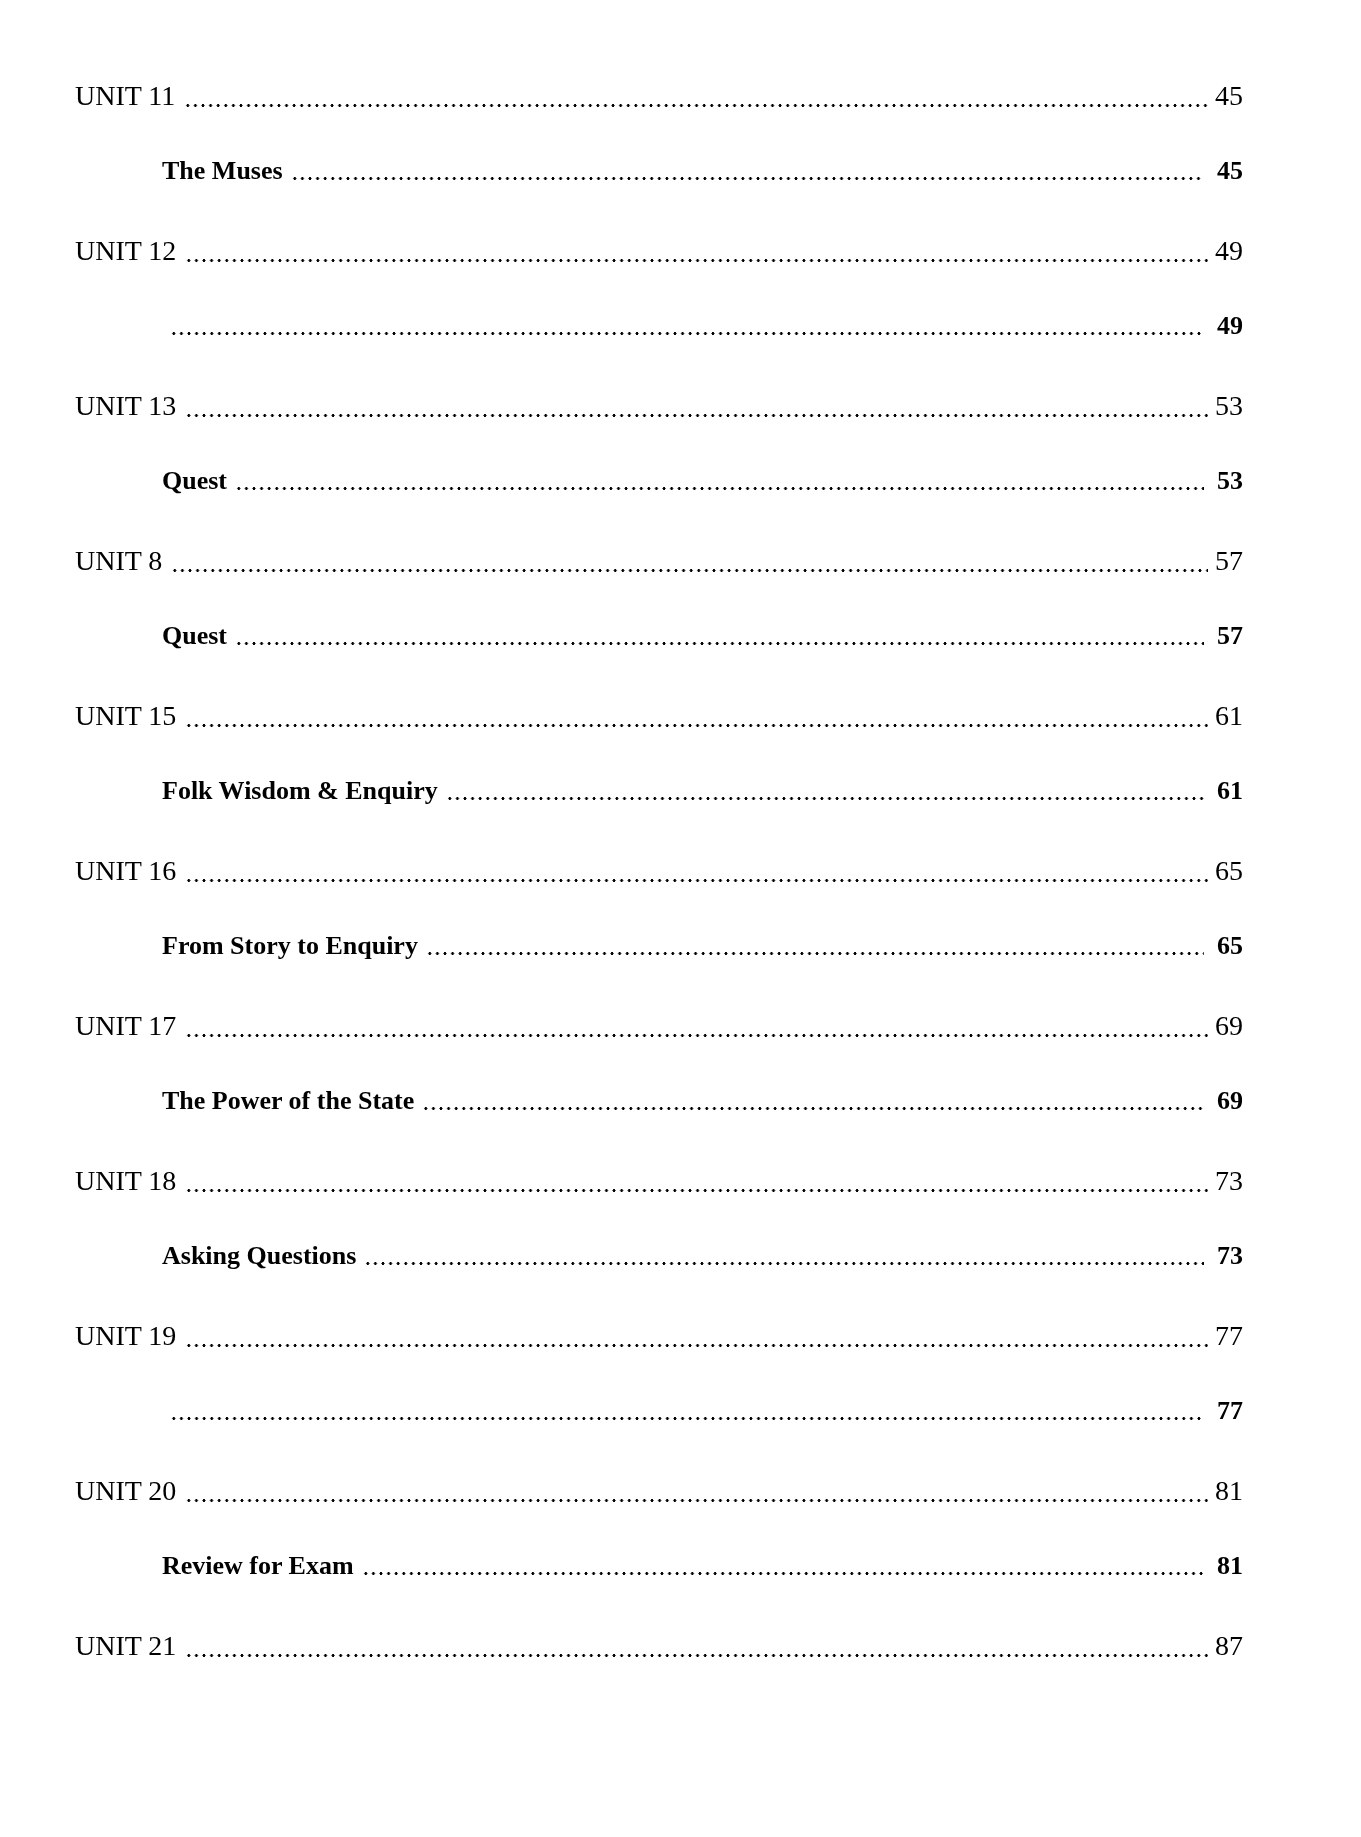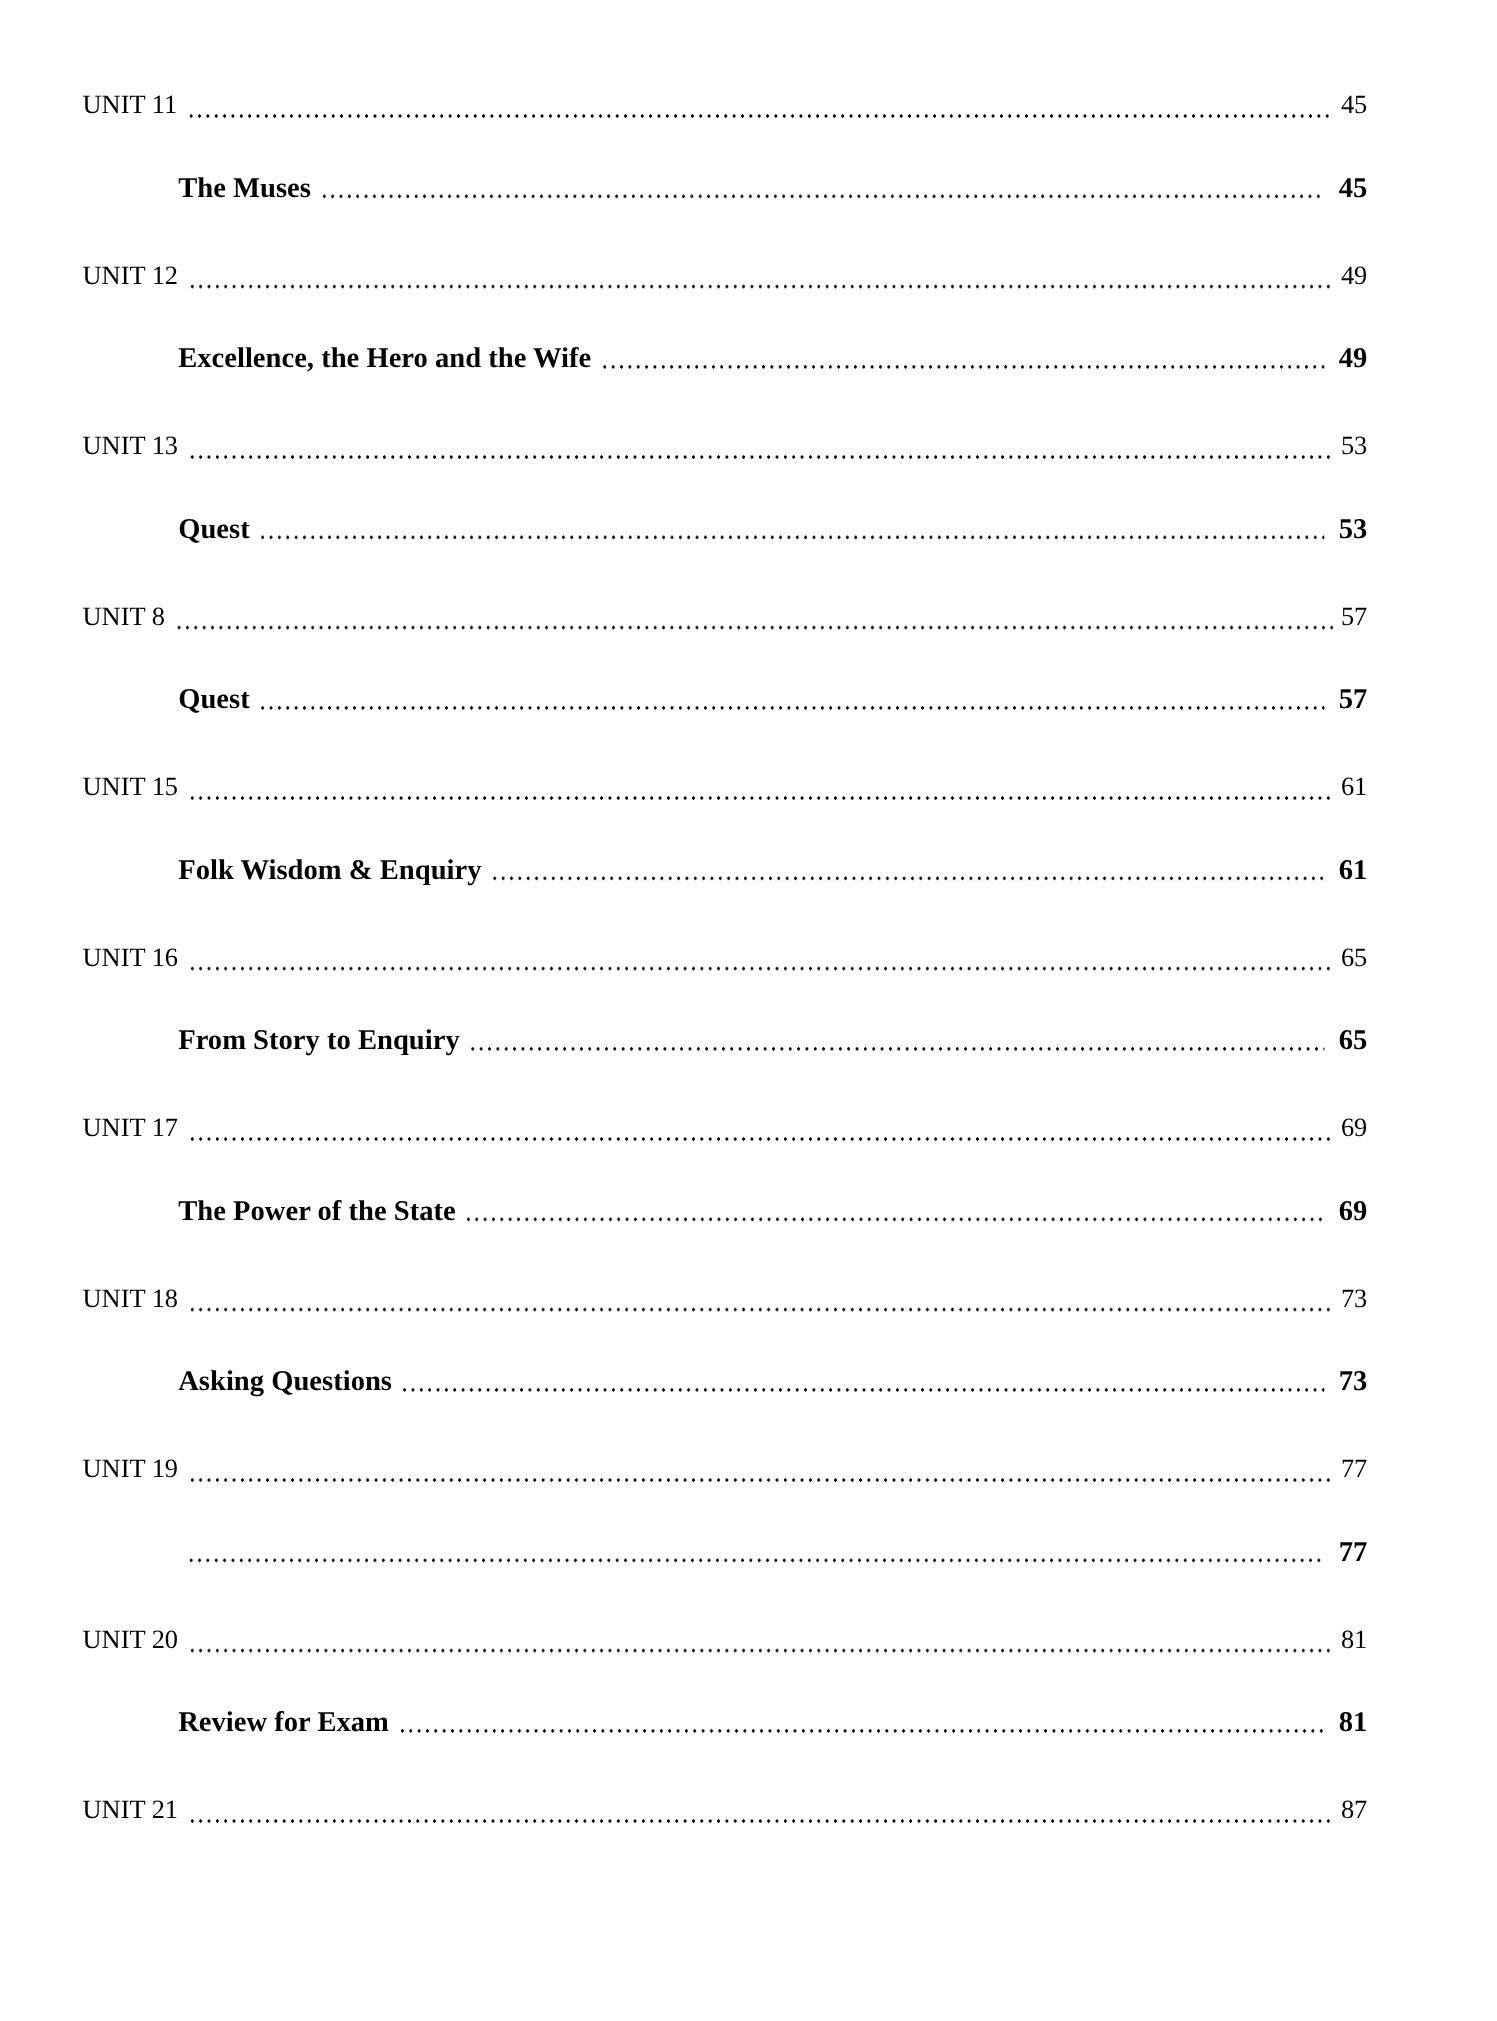--- a/index.html
+++ b/index.html
@@ -16,21 +16,21 @@
     padding: 77px 118px 0 75px;
     font-family: "Liberation Serif", "DejaVu Serif", serif;
     color: #000000;
     overflow: hidden;
   }
   .row {
     display: flex;
     align-items: baseline;
   }
   .unit-row {
-    font-size: 24px;
+    font-size: 28px;
     line-height: 38px;
     margin-bottom: 40px;
   }
   .sub-row {
     font-size: 26px;
     line-height: 32px;
     margin-bottom: 45px;
     padding-left: 87px;
     font-weight: bold;
   }
@@ -77,21 +77,20 @@
     <span class="leader"></span>
     <span class="pagenum">45</span>
   </div>
 
   <div class="row unit-row">
     <span class="label">UNIT 12</span>
     <span class="leader"></span>
     <span class="pagenum">49</span>
   </div>
   <div class="row sub-row">
-    <span class="label">Excellence, the Hero and the Wife</span>
     <span class="leader"></span>
     <span class="pagenum">49</span>
   </div>
 
   <div class="row unit-row">
     <span class="label">UNIT 13</span>
     <span class="leader"></span>
     <span class="pagenum">53</span>
   </div>
   <div class="row sub-row">

